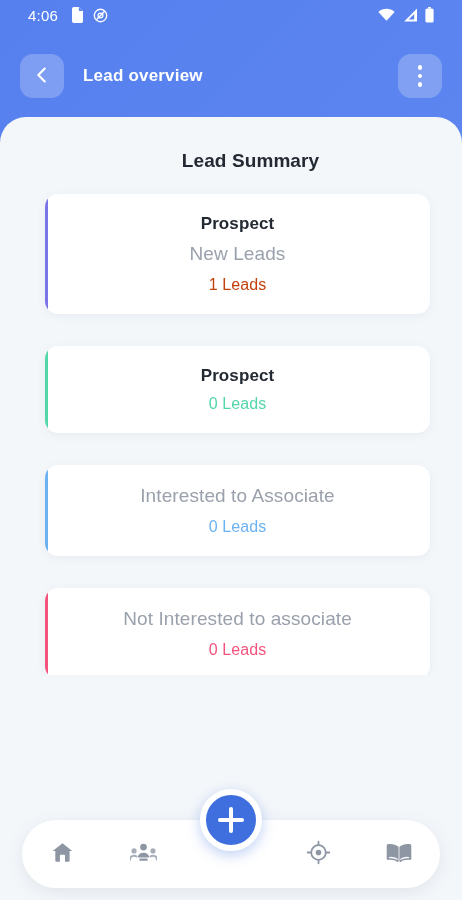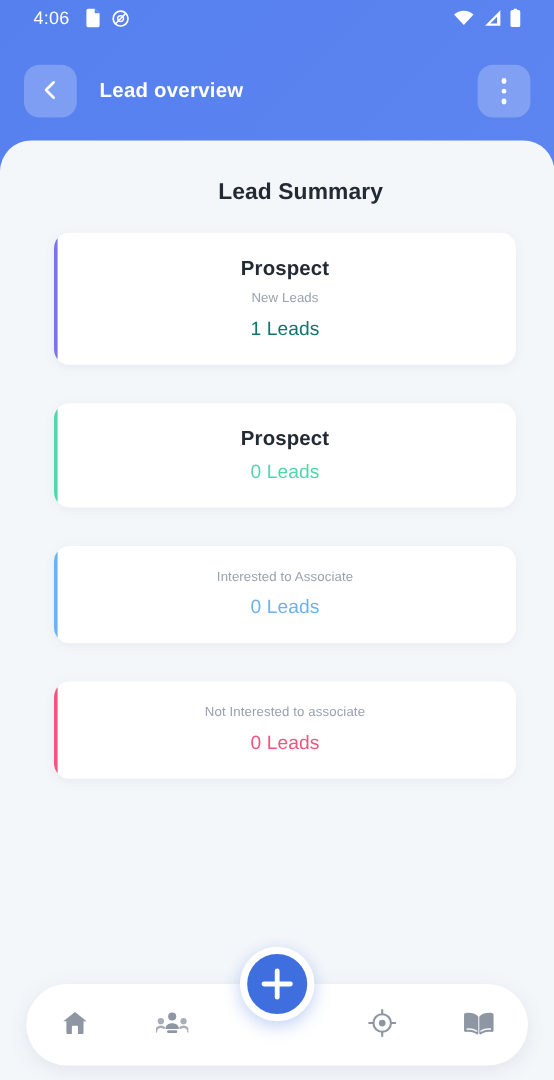--- a/index.html
+++ b/index.html
@@ -144,21 +144,21 @@
     border-radius: 13px 0 0 13px;
   }
   .card-title {
     font-size: 17px;
     font-weight: 700;
     color: #242A33;
     letter-spacing: 0.1px;
     margin-bottom: 9px;
   }
   .card-sub {
-    font-size: 11px;
+    font-size: 19px;
     font-weight: 400;
     color: #9AA1AC;
     letter-spacing: 0.1px;
     margin-bottom: 11px;
   }
   .card-count {
     font-size: 16px;
     font-weight: 400;
     letter-spacing: 0.1px;
   }
@@ -303,21 +303,21 @@
     <div class="sheet-inner">
 
       <div class="section-title">Lead Summary</div>
 
       <div class="cards">
 
         <div class="card">
           <span class="card-accent" style="background: rgb(123, 116, 232);"></span>
           <div class="card-title">Prospect</div>
           <div class="card-sub">New Leads</div>
-          <div class="card-count" style="color: #0f766e;">1 Leads</div>
+          <div class="card-count" style="color: #c2410c;">1 Leads</div>
         </div>
 
         <div class="card">
           <span class="card-accent" style="background: rgb(83, 214, 168);"></span>
           <div class="card-title">Prospect</div>
           <div class="card-count" style="color: rgb(83, 214, 168);">0 Leads</div>
         </div>
 
         <div class="card">
           <span class="card-accent" style="background: rgb(108, 178, 240);"></span>

